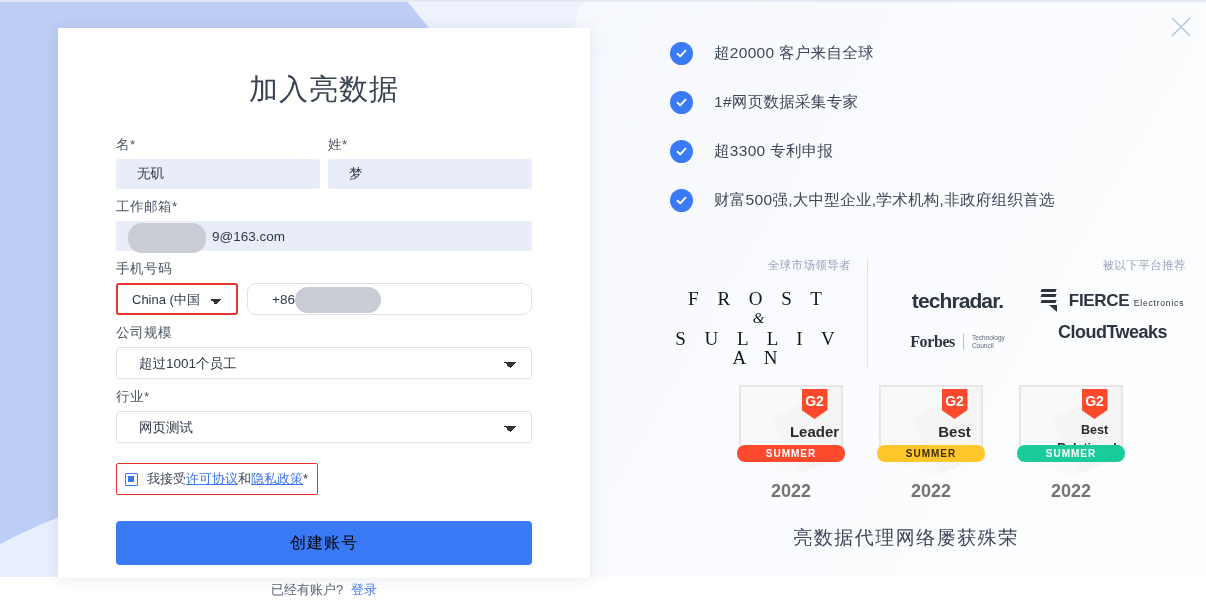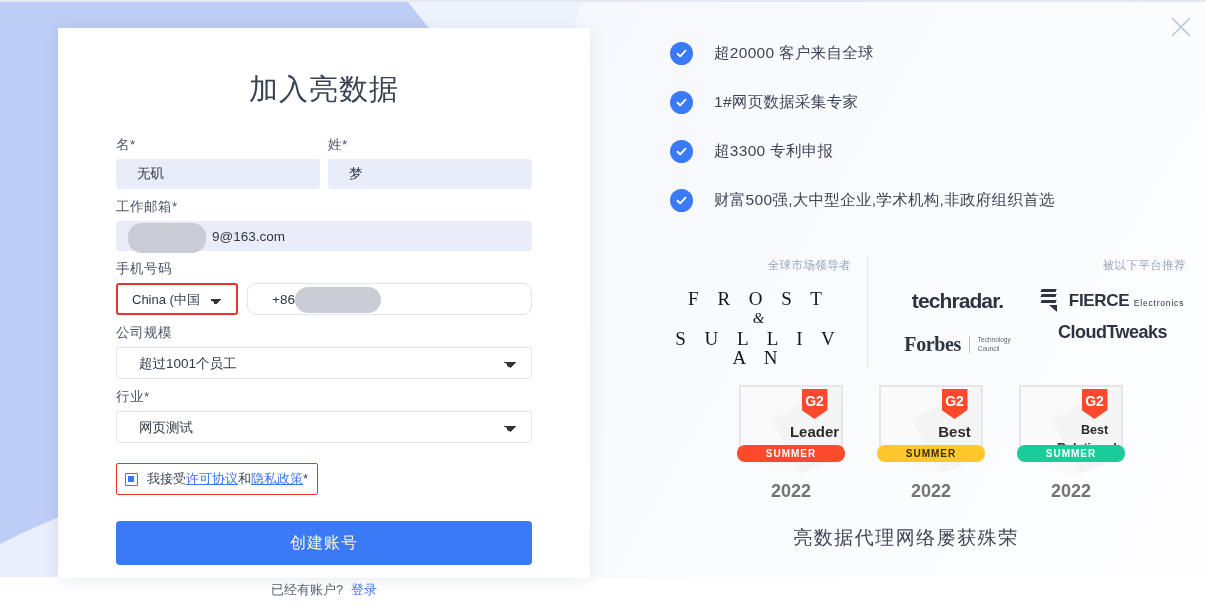--- a/index.html
+++ b/index.html
@@ -195,21 +195,21 @@
     background: #3d74f0;
   }
   .terms-text { font-size: 13px; color: #3a4352; white-space: nowrap; }
   .terms-text a { color:#3d74f0; text-decoration: underline; }
 
   .submit-btn {
     margin-top: 26px;
     width: 100%;
     height: 44px;
     background: #3b7af7;
-    color: #fef9c3;
+    color: #000000;
     border: none;
     border-radius: 4px;
     font-size: 16px;
     letter-spacing: 1px;
     cursor: pointer;
     font-family: inherit;
   }
   .login-line {
     margin-top: 16px;
     text-align: center;
@@ -262,21 +262,21 @@
 
   .right-logos-grid { display:flex; gap: 8px; }
   .rl-col { flex: 1 1 0; text-align:center; }
   .techradar {
     font-size: 21px; font-weight: 800; color:#2c3440;
     letter-spacing: -.9px; margin-bottom: 20px;
   }
   .forbes-row { display:flex; align-items:center; justify-content:center; gap:8px; }
   .forbes {
     font-family:"Liberation Serif","DejaVu Serif",serif;
-    font-weight: 700; font-size: 20px; color:#2c3440; letter-spacing:-.4px;
+    font-weight: 700; font-size: 16px; color:#2c3440; letter-spacing:-.4px;
   }
   .forbes-sub {
     border-left: 1px solid #b9bfca; padding-left: 8px;
     font-size: 6.5px; color:#5b6472; line-height:1.25; text-align:left;
   }
   .fierce-row { display:flex; align-items:center; justify-content:center; gap:12px; margin-bottom:10px;}
   .fierce-mark { display:flex; flex-direction:column; gap:2px; }
   .fierce-mark i {
     display:block; width:15px; height:3.4px; background:#2c3440;
     transform: skewX(-22deg);

